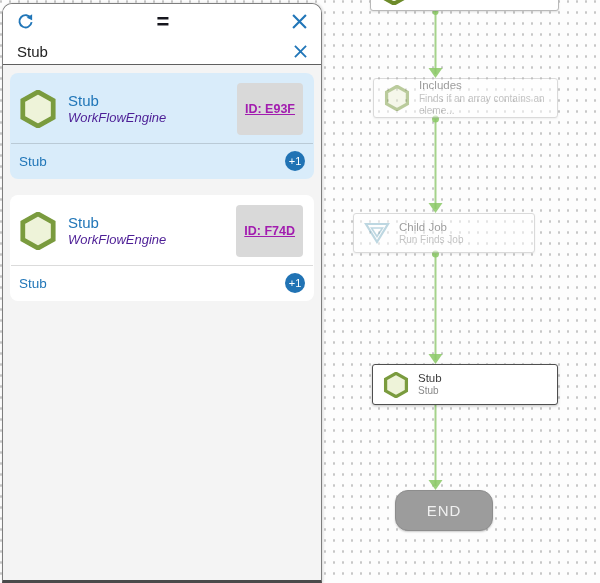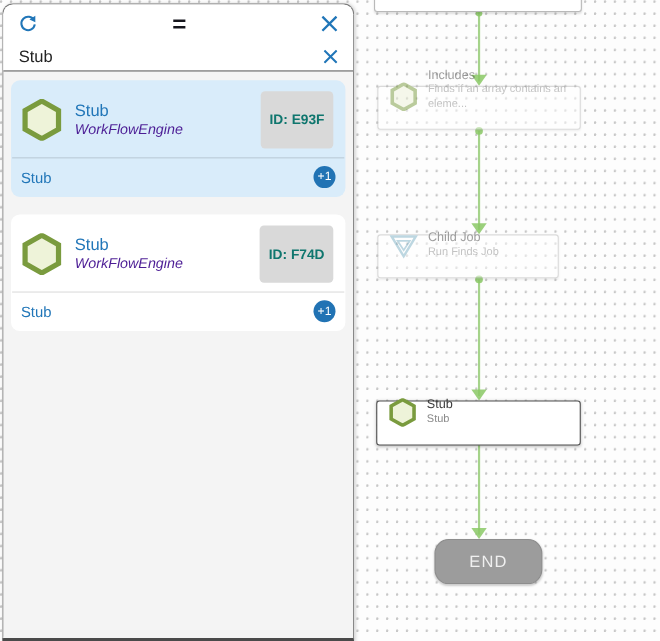--- a/index.html
+++ b/index.html
@@ -4,22 +4,22 @@
 <style>
   * { margin:0; padding:0; box-sizing:border-box; }
   html,body { width:600px; height:583px; overflow:hidden;
     font-family:"Liberation Sans", sans-serif; background:#ffffff; }
 
   
   .canvas { position:absolute; inset:0; background-color:#fdfdfd;
     background-image: radial-gradient(circle at 1px 1.5px, #c7c7c7 1px, transparent 1.4px);
     background-size: 9px 11px; }
   .flow-node { position:absolute; background:#fff; border:1px solid #b9b9b9;
-    border-radius:3px; display:flex; align-items:flex-end; padding:16px 10px; gap:9px;
-    box-shadow:0 1px 2px rgba(0,0,0,.12); }
+    border-radius:3px; display:flex; align-items:center; padding:16px 10px; gap:9px;
+    box-shadow:0 1px 2px rgba(0,0,0,.12);margin-left:30px; }
   .flow-node.faded { opacity:.5; }
   .flow-node.active { border:1.5px solid #4f4f4f; box-shadow:0 1px 3px rgba(0,0,0,.25); }
   .flow-node .txt { display:flex; flex-direction:column; line-height:1.25; }
   .flow-node .t { font-size:11.5px; color:#3c3c3c; }
   .flow-node .s { font-size:10px; color:#8a8a8a; }
   .end-node { position:absolute; left:395px; top:490px; width:98px; height:41px;
     background:#9c9c9c; border:1px solid #8d8d8d; border-radius:13px;
     display:flex; align-items:center; justify-content:center;
     color:rgba(255,255,255,.85); font-size:15px; letter-spacing:1px;
     box-shadow:0 1px 2px rgba(0,0,0,.2); }
@@ -38,22 +38,22 @@
     padding:0 14px; border-bottom:1px solid #5f5f5f; }
   .search-input { flex:1; border:none; outline:none; font-size:15px; color:#222;
     font-family:"Liberation Sans", sans-serif; background:transparent; }
   .results { padding:8px 7px; display:flex; flex-direction:column; gap:16px; }
   .card { border-radius:8px; background:#fff; }
   .card.selected { background:#d9ecfa; }
   .card-main { display:flex; align-items:center; padding:10px 11px 8px 9px; gap:11px; }
   .card-text { flex:1; line-height:1.3; }
   .card-title { color:#2176b8; font-size:15px; }
   .card-sub { color:#4c1d95; font-size:13px; font-style:italic; }
-  .id-badge { background:#d9d9d9; color:#0f766e; font-size:12.5px; font-weight:700;
-    padding:19px 8px; border-radius:4px; white-space:nowrap; }
+  .id-badge { background:#d9d9d9; color:#a21caf; font-size:12.5px; font-weight:700;
+    padding:19px 8px; border-radius:4px; white-space:nowrap;text-decoration:underline; }
   .card-divider { height:1px; background:rgba(0,0,0,.14); margin:0 1px; }
   .card-footer { display:flex; align-items:center; justify-content:space-between;
     padding:7px 9px 8px 9px; }
   .footer-link { color:#2176b8; font-size:13.5px; cursor:pointer; }
   .count-badge { width:20px; height:20px; border-radius:50%; background:#2173b4;
     color:#fff; font-size:11px; display:flex; align-items:center; justify-content:center;
     cursor:pointer; }
   .hex-icon svg, .tri-icon svg { display:block; }
 </style>
 </head>
@@ -93,21 +93,21 @@
       <svg width="26" height="26" viewBox="0 0 40 40">
         <polygon points="20,2 36,11 36,29 20,38 4,29 4,11" fill="#eef3d9" stroke="#7a9b3e" stroke-width="5"></polygon>
       </svg>
     </span>
     <span class="txt">
       <span class="t">Includes</span>
       <span class="s">Finds if an array contains an eleme...</span>
     </span>
   </div>
 
-  <div class="flow-node faded" style="left:343px; top:213px; width:165px; height:40px;">
+  <div class="flow-node faded" style="left:323px; top:213px; width:182px; height:40px;">
     <span class="tri-icon">
       <svg width="26" height="24" viewBox="0 0 26 24">
         <path d="M2,3 L24,3 L13,21 Z" fill="none" stroke="#7fb2c6" stroke-width="2.2"></path>
         <path d="M7.5,7 L18.5,7 L13,15.5 Z" fill="none" stroke="#7fb2c6" stroke-width="1.6"></path>
       </svg>
     </span>
     <span class="txt">
       <span class="t">Child Job</span>
       <span class="s">Run Finds Job</span>
     </span>

